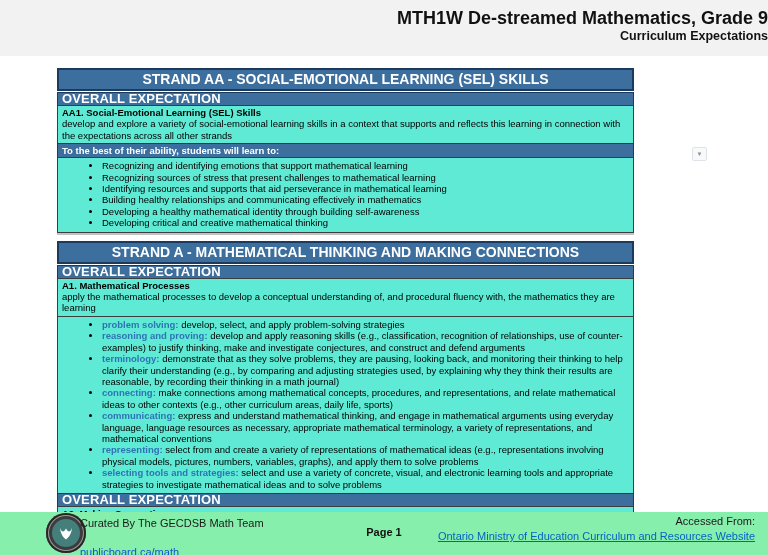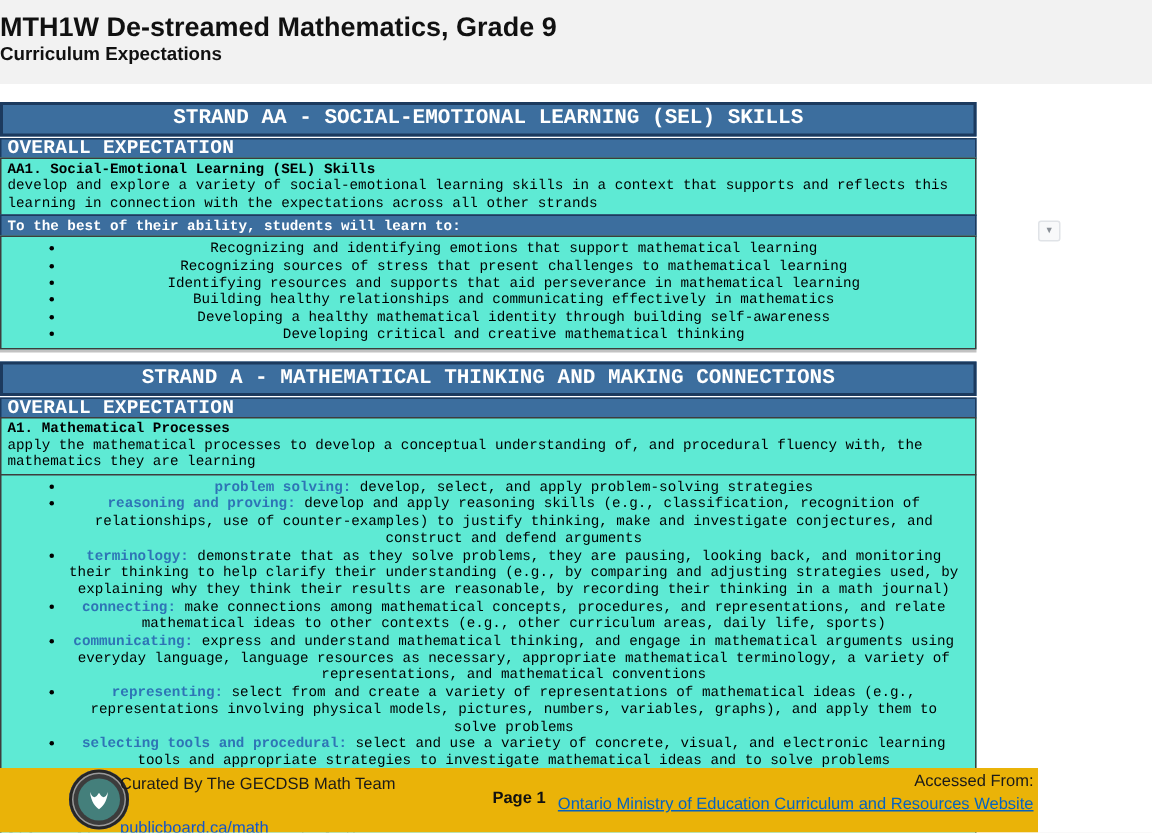--- a/index.html
+++ b/index.html
@@ -1,60 +1,60 @@
 <!DOCTYPE html>
 <html style="--strand-header-bg: #3c6e9e; --strand-border: #1c3a5e; --lead-text: #2e74b5; --link-left: #1155cc; --link-right: #0563c1; --logo-teal: #447f7b;"><head>
 <meta charset="utf-8">
 <style>
   html,body { margin:0; padding:0; }
   body { font-family:"Liberation Sans", sans-serif; background:#e8e8e8; }
   .page { position:relative; width:768px; height:555px; background:#fff; overflow:hidden; }
 
   
-  .top-band { height:56px; background:#f2f2f2; text-align:left; box-sizing:border-box; padding-top:8px; }
+  .top-band { height:56px; background:#f2f2f2; text-align:right; box-sizing:border-box; padding-top:8px; }
   .doc-title { font-size:18px; font-weight:bold; line-height:20px; color:#111; }
   .doc-subtitle { font-size:12.5px; font-weight:bold; line-height:16px; color:#111; }
 
   
-  .ctable { width:651px; box-shadow:0 2px 0 #c2c2c2;font-family:Liberation Mono, monospace; }
+  .ctable { width:577px; margin-left:57px; box-shadow:0 2px 0 #c2c2c2; }
   .t1 { margin-top:12px; }
   .t2 { margin-top:8px; }
   .ctable > * + * { margin-top:-1px; }
   .strand-header { background:var(--strand-header-bg,#3c6e9e); border:2px solid var(--strand-border,#1c3a5e);
       color:#fff; font-weight:bold; font-size:14px; line-height:16px; text-align:center; padding:1px 0 2px; }
   .strand-header + .section-label { margin-top:1px; }
   .section-label { background:var(--strand-header-bg,#3c6e9e); border:1px solid var(--strand-border,#1c3a5e);
       color:#fff; font-weight:bold; font-size:13px; line-height:10px; padding:1px 4px; letter-spacing:.15px; }
   .section-label.learn { font-size:9.5px; line-height:11px; letter-spacing:0; }
   .body-row { background:#5eead4; border:1px solid #3d3d3d; font-size:9.5px; line-height:11.4px; color:#000; padding:0 4px; }
   .exp-title { font-weight:bold; padding-top:1px; }
   .exp-desc { padding-bottom:2px; }
-  ul.bullets { margin:0; padding:2px 6px 3px 40px; list-style:disc;text-align:center; }
+  ul.bullets { margin:0; padding:2px 6px 3px 40px; list-style:disc; }
   ul.bullets li { margin:0; }
   .lead { color:var(--lead-text,#2e74b5); font-weight:bold; }
 
   
   .collapse-btn { position:absolute; left:692px; top:147px; width:15px; height:14px; box-sizing:border-box;
       background:#f8f9fa; border:1px solid #e0e3e7; border-radius:2px; padding:0; margin:0;
       display:flex; align-items:center; justify-content:center; color:#8a9097; font-size:6px; line-height:1; cursor:pointer;
       font-family:"Liberation Sans", sans-serif; }
 
   
-  .footer { position:absolute; left:0; bottom:0; width:692px; height:43px; background:#eab308; color:#1a1a1a; }
+  .footer { position:absolute; left:0; bottom:0; width:768px; height:43px; background:#86efac; color:#1a1a1a; }
   .logo { position:absolute; left:46px; top:1px; width:40px; height:40px; border-radius:50%;
       background:#3c3c3c; box-shadow:inset 0 0 0 2px #262626, inset 0 0 0 3px #9a9a9a;
       display:flex; align-items:center; justify-content:center; }
   .logo-inner { width:28px; height:28px; border-radius:50%; background:var(--logo-teal,#447f7b);
       display:flex; align-items:center; justify-content:center; }
   .footer-left { position:absolute; left:80px; top:5px; font-size:11px; line-height:13px; }
   .footer-left a { display:inline-block; margin-top:16px; }
   a.link-left { color:var(--link-left,#1155cc); text-decoration:underline; font-size:11px; }
   .footer-center { position:absolute; left:0; width:100%; top:14px; text-align:center;
       font-weight:bold; font-size:11px; color:#111; pointer-events:none; }
-  .footer-right { position:absolute; right:3px; top:3px; text-align:right; font-size:11px; line-height:13px; }
+  .footer-right { position:absolute; right:13px; top:3px; text-align:right; font-size:11px; line-height:13px; }
   .footer-right a { display:inline-block; margin-top:2px; }
   a.link-right { color:var(--link-right,#0563c1); text-decoration:underline; font-size:11px; }
 </style>
 </head>
 <body>
 
 <div class="page">
 
   <header class="top-band">
     <div class="doc-title">MTH1W De-streamed Mathematics, Grade 9</div>
@@ -95,21 +95,21 @@
         <div class="exp-desc">apply the mathematical processes to develop a conceptual understanding of, and procedural fluency with, the mathematics they are learning</div>
       </div>
       <div class="body-row">
         <ul class="bullets">
             <li><span class="lead">problem solving:</span> develop, select, and apply problem-solving strategies</li>
             <li><span class="lead">reasoning and proving:</span> develop and apply reasoning skills (e.g., classification, recognition of relationships, use of counter-examples) to justify thinking, make and investigate conjectures, and construct and defend arguments</li>
             <li><span class="lead">terminology:</span> demonstrate that as they solve problems, they are pausing, looking back, and monitoring their thinking to help clarify their understanding (e.g., by comparing and adjusting strategies used, by explaining why they think their results are reasonable, by recording their thinking in a math journal)</li>
             <li><span class="lead">connecting:</span> make connections among mathematical concepts, procedures, and representations, and relate mathematical ideas to other contexts (e.g., other curriculum areas, daily life, sports)</li>
             <li><span class="lead">communicating:</span> express and understand mathematical thinking, and engage in mathematical arguments using everyday language, language resources as necessary, appropriate mathematical terminology, a variety of representations, and mathematical conventions</li>
             <li><span class="lead">representing:</span> select from and create a variety of representations of mathematical ideas (e.g., representations involving physical models, pictures, numbers, variables, graphs), and apply them to solve problems</li>
-            <li><span class="lead">selecting tools and procedural:</span> select and use a variety of concrete, visual, and electronic learning tools and appropriate strategies to investigate mathematical ideas and to solve problems</li>
+            <li><span class="lead">selecting tools and strategies:</span> select and use a variety of concrete, visual, and electronic learning tools and appropriate strategies to investigate mathematical ideas and to solve problems</li>
           </ul>
       </div>
       <div class="section-label">OVERALL EXPECTATION</div>
       <div class="body-row">
         <div class="exp-title">A2. Making Connections</div>
         <div class="exp-desc">make connections between mathematics and various knowledge systems, their lived experiences, and various real-life applications of mathematics, including careers</div>
       </div>
     </section>
 
   </main>

